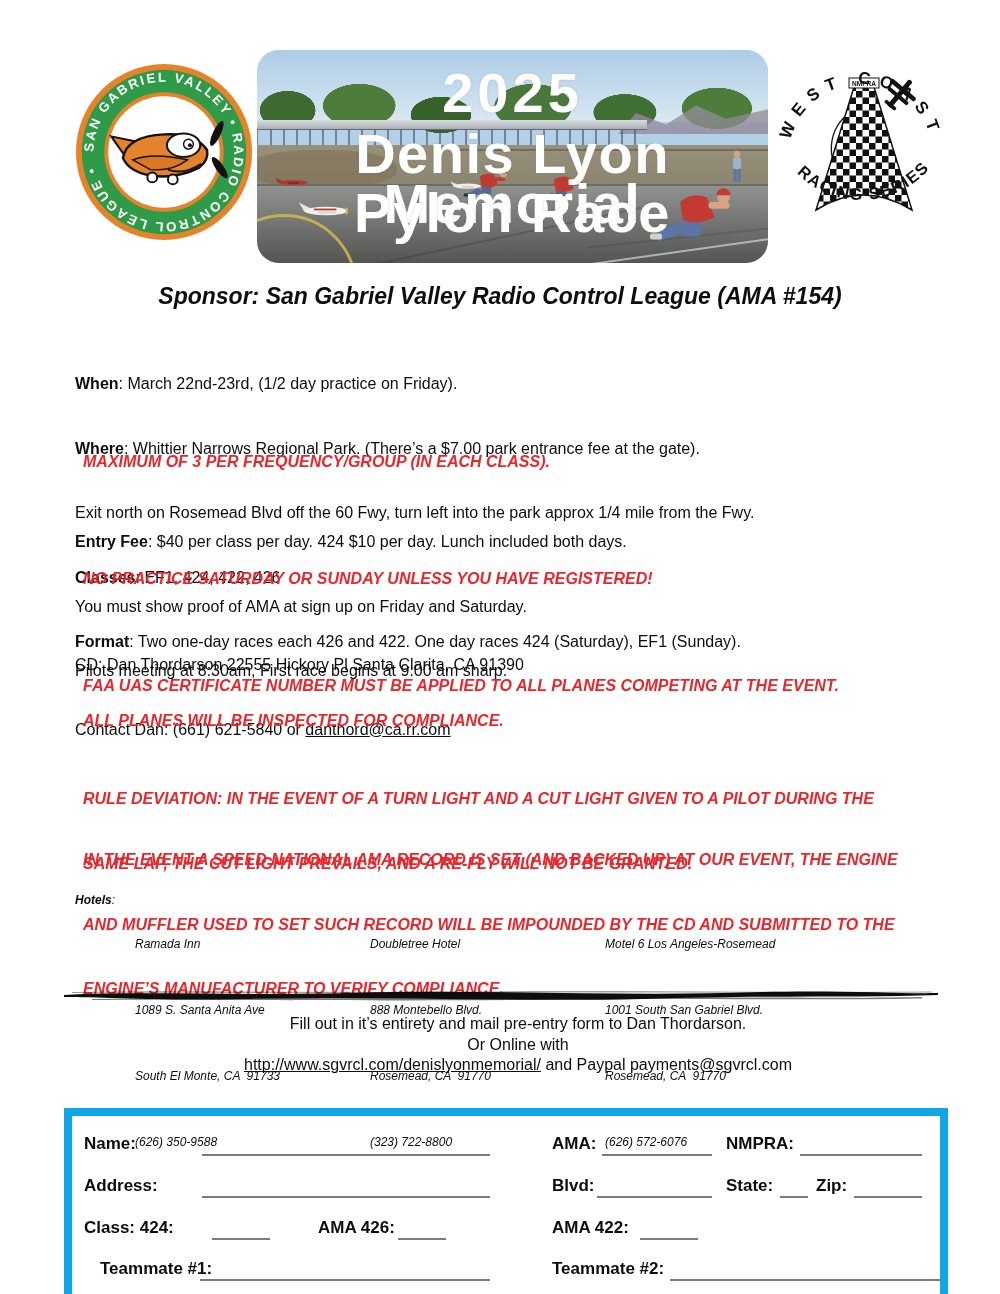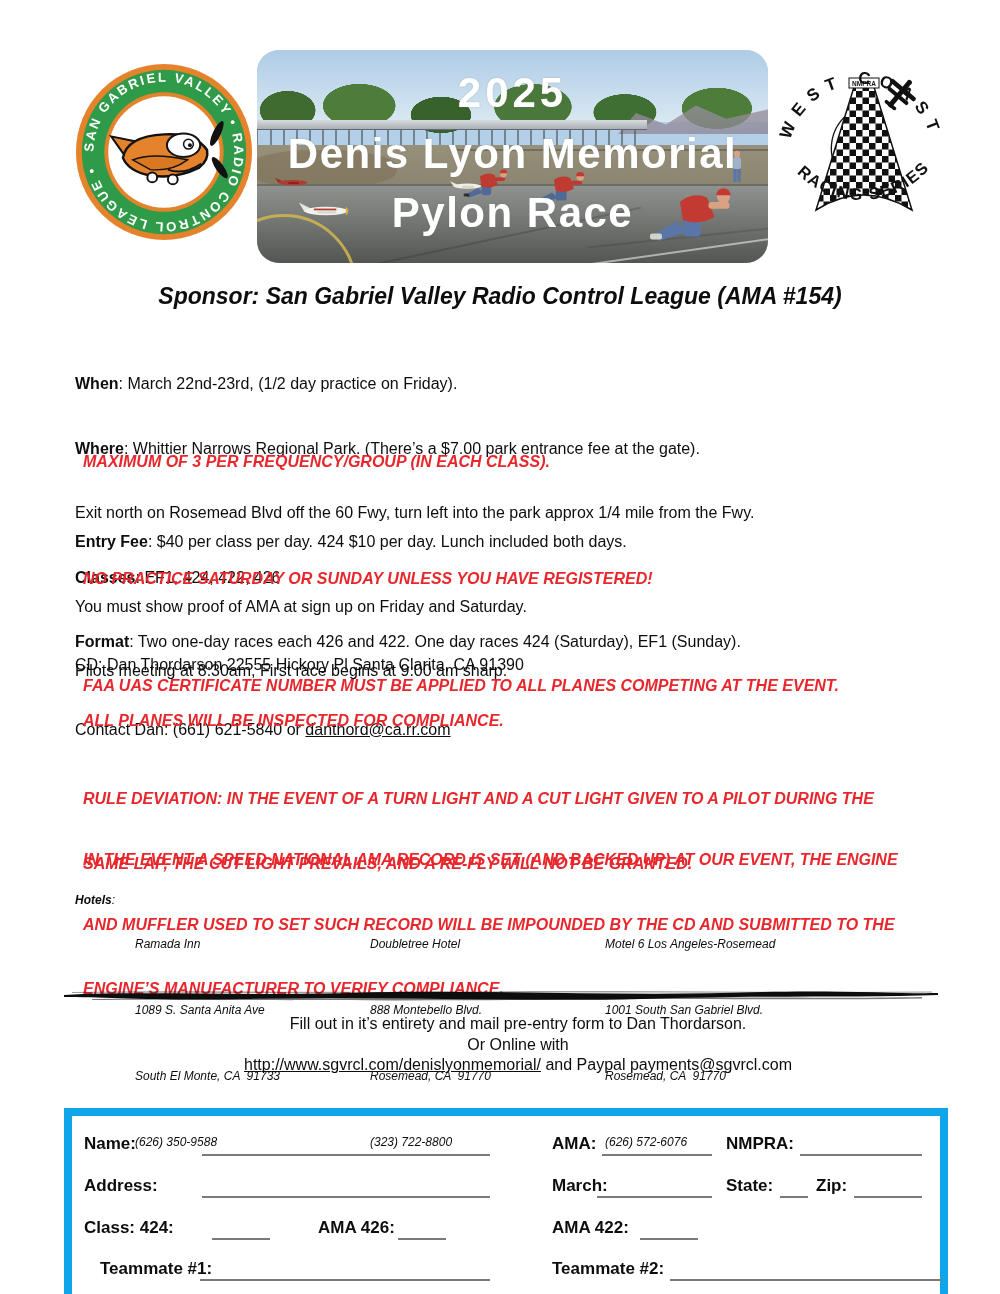--- a/index.html
+++ b/index.html
@@ -36,21 +36,21 @@
   .yellow-arc{left:-46px;top:164px;width:140px;height:140px;border:3px solid rgba(210,182,78,.85);
      border-radius:50%;background:transparent;}
   .white-line{right:-24px;bottom:10px;width:230px;height:2px;background:rgba(225,225,225,.65);
      transform:rotate(-8deg);}
   .seam1{left:110px;bottom:-4px;width:280px;height:2px;background:rgba(30,30,30,.22);
      transform:rotate(-12deg);transform-origin:left bottom;}
   .seam2{left:330px;bottom:26px;width:220px;height:2px;background:rgba(30,30,30,.16);
      transform:rotate(-6deg);}
   .banner-title{left:0;top:0;width:100%;height:100%;text-align:center;color:#fff;
      font-weight:bold;letter-spacing:1.5px;text-shadow:0 0 2px rgba(120,120,120,.35);}
-  .banner-title div{position:absolute;width:100%;font-size:42px;line-height:50px;}
+  .banner-title div{position:absolute;width:100%;font-size:56px;line-height:50px;}
   .bt1{top:18px;letter-spacing:4px;}
   .bt2{top:79px;}
   .bt3{top:138px;}
 
   
   .sponsor{position:absolute;left:0;top:283px;width:1000px;text-align:center;
      font-size:23px;font-weight:bold;font-style:italic;color:#0d0d0d;}
   .txt{position:absolute;left:75px;width:860px;font-size:16px;line-height:21.5px;color:#0d0d0d;
      white-space:pre-wrap;}
   .red{color:#e8272d;font-weight:bold;font-style:italic;margin-left:8px;}
@@ -282,21 +282,21 @@
 
     <span class="flabel" style="left:12px;top:18px">Name:</span>
     <span class="ffield" style="left:130px;top:18px;width:288px"></span>
     <span class="flabel" style="left:480px;top:18px">AMA:</span>
     <span class="ffield" style="left:530px;top:18px;width:110px"></span>
     <span class="flabel" style="left:654px;top:18px">NMPRA:</span>
     <span class="ffield" style="left:728px;top:18px;width:122px"></span>
 
     <span class="flabel" style="left:12px;top:60px">Address:</span>
     <span class="ffield" style="left:130px;top:60px;width:288px"></span>
-    <span class="flabel" style="left:480px;top:60px">March:</span>
+    <span class="flabel" style="left:480px;top:60px">Blvd:</span>
     <span class="ffield" style="left:525px;top:60px;width:115px"></span>
     <span class="flabel" style="left:654px;top:60px">State:</span>
     <span class="ffield" style="left:708px;top:60px;width:28px"></span>
     <span class="flabel" style="left:744px;top:60px">Zip:</span>
     <span class="ffield" style="left:782px;top:60px;width:68px"></span>
 
     <span class="flabel" style="left:12px;top:102px">Class: 424:</span>
     <span class="ffield" style="left:140px;top:102px;width:58px"></span>
     <span class="flabel" style="left:246px;top:102px">AMA 426:</span>
     <span class="ffield" style="left:326px;top:102px;width:48px"></span>

